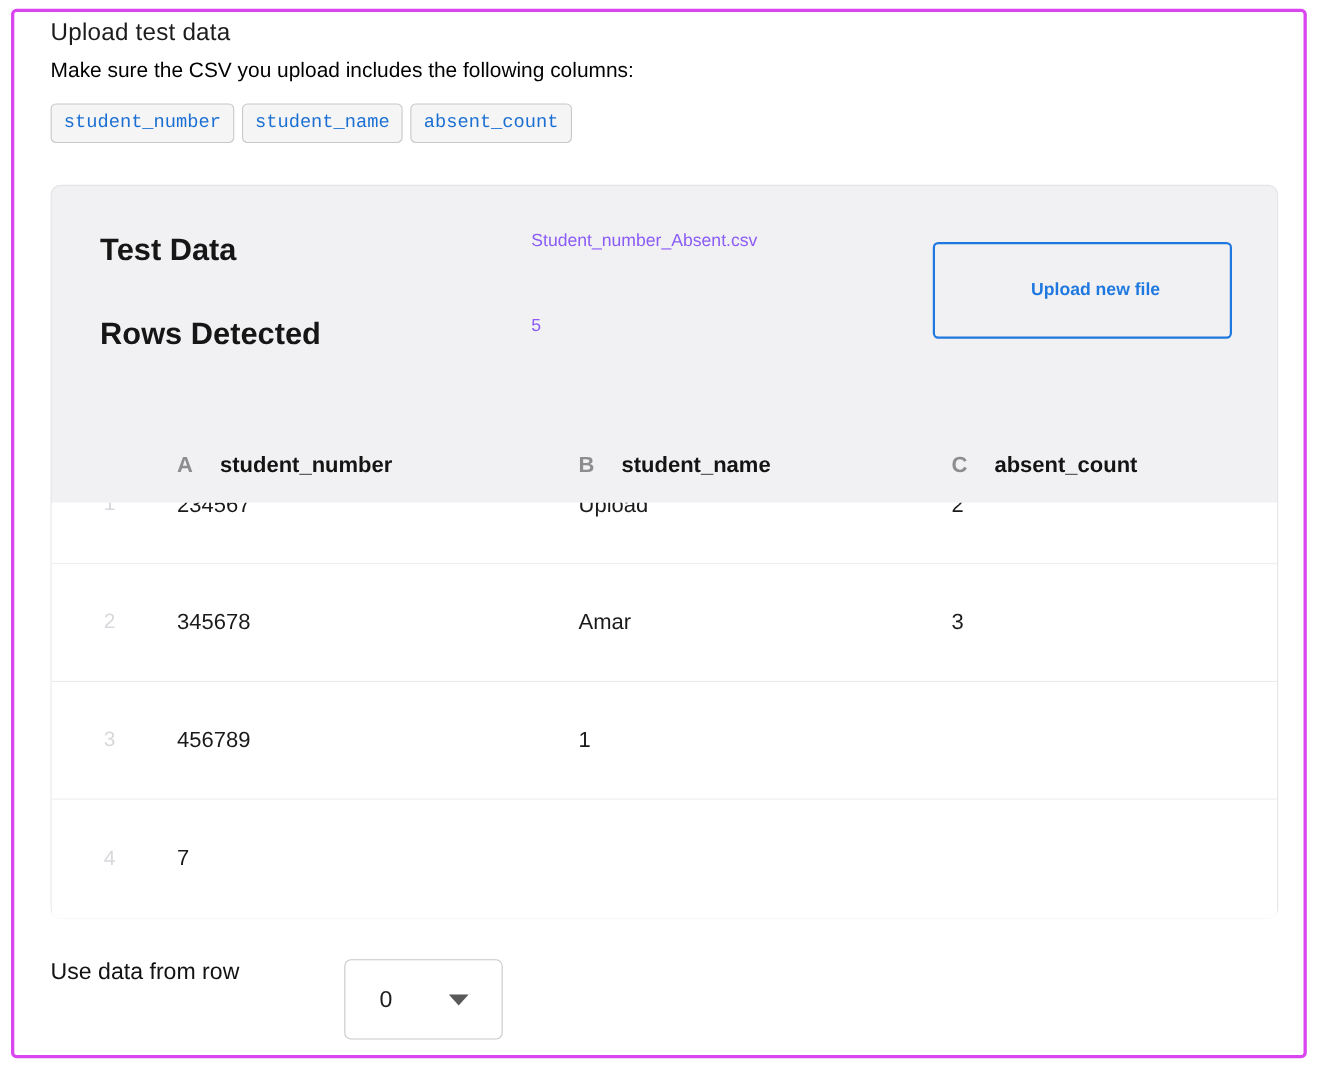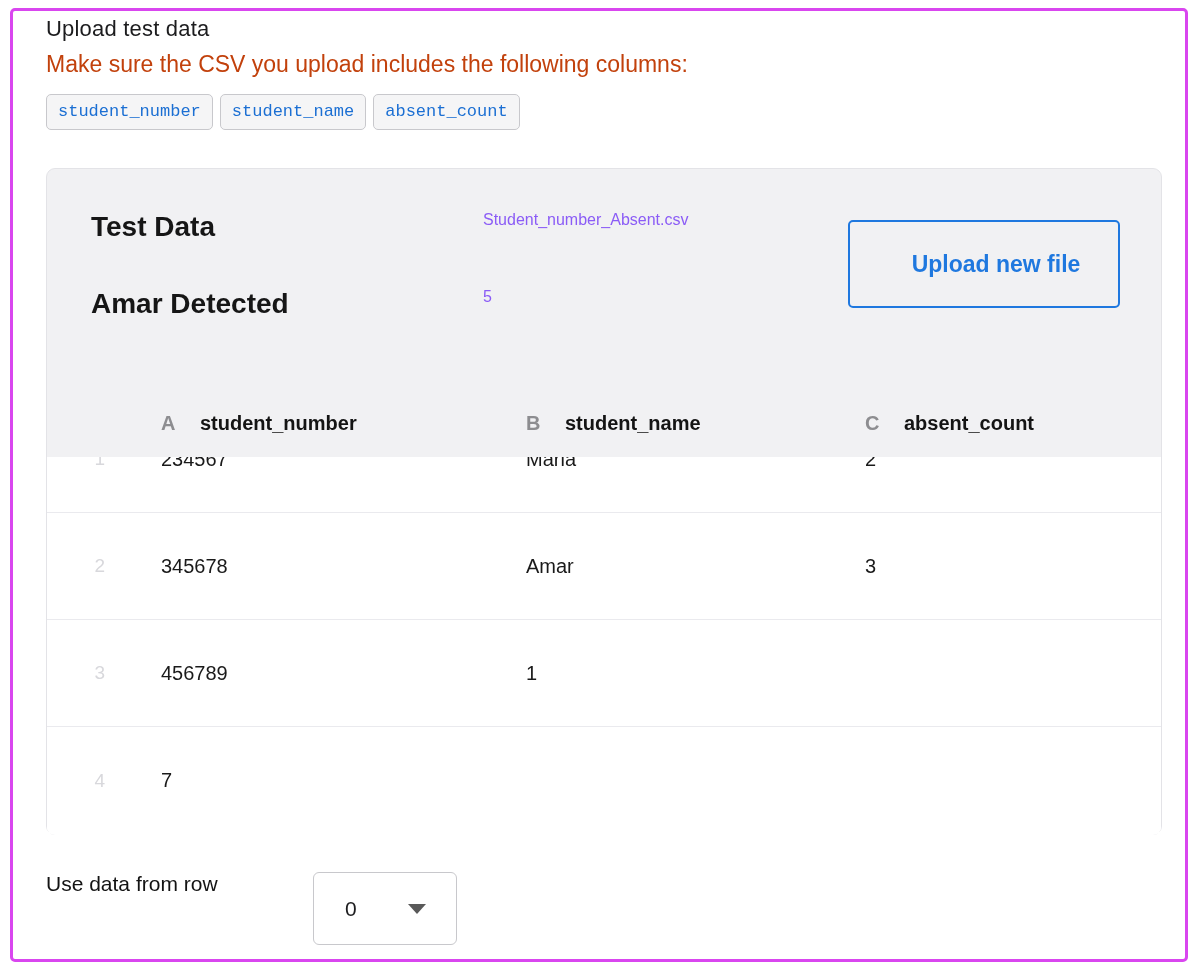--- a/index.html
+++ b/index.html
@@ -6,21 +6,21 @@
   html,body { width:1198px; height:972px; background:#ffffff;
               font-family:"Liberation Sans", sans-serif; color:#1a1a1a; }
 
   .frame {
     position:absolute; left:10px; top:8px; width:1178px; height:954px;
     border:3px solid #d946ef; border-radius:5px; background:#fff;
     padding:4px 24px 0 33px; overflow:hidden;
   }
 
   .page-title { font-size:22px; line-height:28px; color:#1c1c1e; font-weight:400; letter-spacing:.2px; }
-  .page-subtitle { margin-top:9px; font-size:23px; line-height:25px; color:#c2410c; }
+  .page-subtitle { margin-top:9px; font-size:19px; line-height:25px; color:#000000; }
 
   .chips { margin-top:17px; display:flex; gap:7px; }
   .chip {
     font-family:"Liberation Mono","DejaVu Sans Mono",monospace;
     font-size:17px; line-height:20px; color:#1b6fd3;
     background:#f5f5f6; border:1px solid #c8c8cc; border-radius:5px;
     padding:7px 11px; height:36px; white-space:nowrap;
   }
 
   .panel {
@@ -28,21 +28,21 @@
     background:#f1f1f3; border:1px solid #e3e3e7; border-radius:9px;
   }
   .info-label { position:absolute; left:44px; font-size:28px; font-weight:bold; color:#161616; }
   .info-value { position:absolute; left:436px; font-size:16px; color:#8b5cf6; }
   .lbl-test  { top:42px; }  .val-file { top:42px; }
   .lbl-rows  { top:119px; } .val-rows { top:119px; }
 
   .btn-upload {
     position:absolute; left:801px; top:51px; width:272px; height:88px;
     background:transparent; border:2px solid #1f78df; border-radius:5px;
-    color:#1f78df; font-size:23px; font-weight:bold;
+    color:#1f78df; font-size:16px; font-weight:bold;
     display:flex; align-items:center; justify-content:center; cursor:pointer;
     font-family:"Liberation Sans", sans-serif;
     padding-left:24px;
   }
 
   .cols { display:grid; grid-template-columns:114px 365px 339px 1fr; align-items:center; }
 
   .thead { position:absolute; left:0; top:220px; width:100%; height:68px; }
   .th-cell { display:flex; align-items:center; font-size:20px; font-weight:bold; color:#141414; }
   .col-letter { display:inline-block; min-width:24px; margin-right:15px; color:#8d8d90; font-weight:bold; }
@@ -88,21 +88,21 @@
     <span class="chip">absent_count</span>
   </div>
 
   <div class="panel">
 
     <div class="info-label lbl-test">Test Data</div>
     <div class="info-value val-file">Student_number_Absent.csv</div>
 
     <button class="btn-upload">Upload new file</button>
 
-    <div class="info-label lbl-rows">Amar Detected</div>
+    <div class="info-label lbl-rows">Rows Detected</div>
     <div class="info-value val-rows">5</div>
 
     <div class="thead cols">
       <div></div>
       <div class="th-cell">
         <span class="col-letter">A</span>
         <span>student_number</span>
       </div>
       <div class="th-cell">
         <span class="col-letter">B</span>
@@ -112,21 +112,21 @@
         <span class="col-letter">C</span>
         <span>absent_count</span>
       </div>
     </div>
 
     <div class="rows-viewport">
 
       <div class="trow cols">
         <div class="row-num">1</div>
         <div>234567</div>
-        <div>Maria</div>
+        <div>Upload</div>
         <div>2</div>
       </div>
 
       <div class="trow cols">
         <div class="row-num">2</div>
         <div>345678</div>
         <div>Amar</div>
         <div>3</div>
       </div>
 

